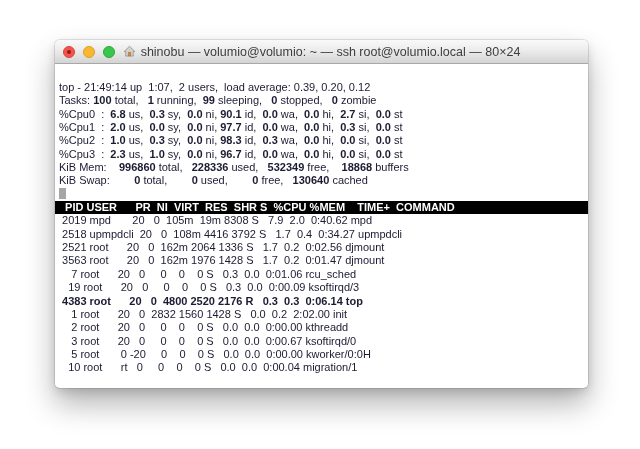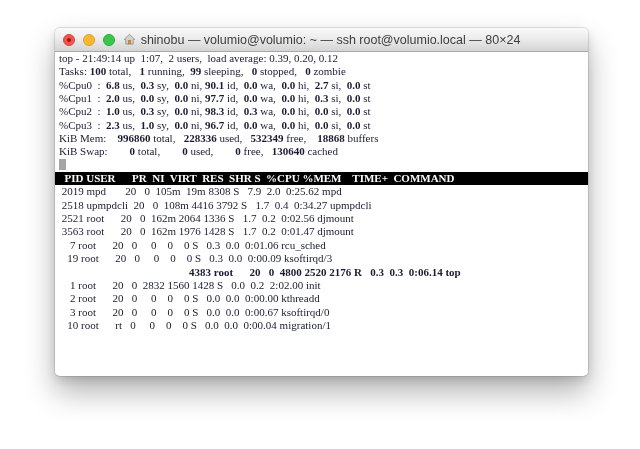--- a/index.html
+++ b/index.html
@@ -1,20 +1,20 @@
 <!DOCTYPE html>
 <html style="--c-text: #1b1b32; --c-hdr-bg: #000000; --c-hdr-fg: #ffffff; --c-cursor: #a6a6a6; --c-close: #f4534c; --c-min: #f9b82f; --c-zoom: #38c74c;"><head>
 <meta charset="utf-8">
 <style>
   * { margin:0; padding:0; box-sizing:border-box; }
   html,body { width:640px; height:449px; background:#ffffff; overflow:hidden;
               font-family:"Liberation Sans", sans-serif; }
 
   .window {
-    position:absolute; left:55px; top:28px; width:533px; height:348px;
+    position:absolute; left:55px; top:40px; width:533px; height:348px;
     border-radius:5px; background:#ffffff;
     box-shadow: 0 16px 30px rgba(0,0,0,.30), 0 4px 10px rgba(0,0,0,.12), 0 0 0 1px rgba(0,0,0,.10);
     overflow:hidden;
   }
 
   .titlebar {
     height:24px;
     background:linear-gradient(180deg,#f9f9f9 0%,#ececec 45%,#d4d4d4 100%);
     border-bottom:1px solid #a8a8a8;
     position:relative;
@@ -26,30 +26,30 @@
   .lt.red::after { content:""; position:absolute; left:3px; top:3px; width:4px; height:4px;
                    border-radius:50%; background:#7c130c; opacity:.85; }
   .lt.yellow { background:var(--c-min);  border:1px solid #d9a02c; }
   .lt.green  { background:var(--c-zoom); border:1px solid #2aa92f; }
 
   .titlewrap { display:flex; align-items:center; gap:5px; max-width:440px; }
   .homeicon { width:13px; height:13px; flex:0 0 auto; }
   .title { font-size:12.5px; color:#3d3d3d; white-space:nowrap; letter-spacing:0; }
 
   .terminal {
-    height:323px; background:#ffffff; padding-top:0;
-    font-family:Liberation Serif, serif;
+    height:323px; background:#ffffff; padding-top:17px;
+    font-family:Liberation Sans, sans-serif;
     font-size:11px; line-height:13.35px;
     color:var(--c-text);
     cursor:text;
   }
   .line { white-space:pre; padding-left:4px; height:13.35px; }
   .b { font-weight:bold; }
   .line.hdr { background:var(--c-hdr-bg); color:var(--c-hdr-fg); font-weight:bold; }
-  .line.rb { font-weight:bold;text-align:center; }
+  .line.rb { font-weight:bold; }
   .cursor { display:inline-block; width:7px; height:11px; background:var(--c-cursor);
             vertical-align:-1px; }
 </style>
 </head>
 <body>
 
 <div class="window">
   <div class="titlebar">
     <div class="lights">
       <span class="lt red"></span>
@@ -72,26 +72,27 @@
         <div class="line"><span>%Cpu0  :  </span><span class="b">6.8</span><span> us,  </span><span class="b">0.3</span><span> sy,  </span><span class="b">0.0</span><span> ni, </span><span class="b">90.1</span><span> id,  </span><span class="b">0.0</span><span> wa,  </span><span class="b">0.0</span><span> hi,  </span><span class="b">2.7</span><span> si,  </span><span class="b">0.0</span><span> st</span></div>
         <div class="line"><span>%Cpu1  :  </span><span class="b">2.0</span><span> us,  </span><span class="b">0.0</span><span> sy,  </span><span class="b">0.0</span><span> ni, </span><span class="b">97.7</span><span> id,  </span><span class="b">0.0</span><span> wa,  </span><span class="b">0.0</span><span> hi,  </span><span class="b">0.3</span><span> si,  </span><span class="b">0.0</span><span> st</span></div>
         <div class="line"><span>%Cpu2  :  </span><span class="b">1.0</span><span> us,  </span><span class="b">0.3</span><span> sy,  </span><span class="b">0.0</span><span> ni, </span><span class="b">98.3</span><span> id,  </span><span class="b">0.3</span><span> wa,  </span><span class="b">0.0</span><span> hi,  </span><span class="b">0.0</span><span> si,  </span><span class="b">0.0</span><span> st</span></div>
         <div class="line"><span>%Cpu3  :  </span><span class="b">2.3</span><span> us,  </span><span class="b">1.0</span><span> sy,  </span><span class="b">0.0</span><span> ni, </span><span class="b">96.7</span><span> id,  </span><span class="b">0.0</span><span> wa,  </span><span class="b">0.0</span><span> hi,  </span><span class="b">0.0</span><span> si,  </span><span class="b">0.0</span><span> st</span></div>
         <div class="line"><span>KiB Mem:    </span><span class="b">996860</span><span> total,   </span><span class="b">228336</span><span> used,   </span><span class="b">532349</span><span> free,    </span><span class="b">18868</span><span> buffers</span></div>
         <div class="line"><span>KiB Swap:        </span><span class="b">0</span><span> total,        </span><span class="b">0</span><span> used,        </span><span class="b">0</span><span> free,   </span><span class="b">130640</span><span> cached</span></div>
       </div>
     <div class="line"><span class="cursor"></span></div>
     <div class="line hdr" id="tblhdr">  PID USER      PR  NI  VIRT  RES  SHR S  %CPU %MEM    TIME+  COMMAND</div>
     <div id="rows">
-        <div class="line"> 2019 mpd       20   0  105m  19m 8308 S   7.9  2.0  0:25.62 mpd</div>
+        <div class="line"> 2019 mpd       20   0  105m  19m 8308 S   7.9  2.0  0:40.62 mpd</div>
         <div class="line"> 2518 upmpdcli  20   0  108m 4416 3792 S   1.7  0.4  0:34.27 upmpdcli</div>
         <div class="line"> 2521 root      20   0  162m 2064 1336 S   1.7  0.2  0:02.56 djmount</div>
         <div class="line"> 3563 root      20   0  162m 1976 1428 S   1.7  0.2  0:01.47 djmount</div>
         <div class="line">    7 root      20   0     0    0    0 S   0.3  0.0  0:01.06 rcu_sched</div>
         <div class="line">   19 root      20   0     0    0    0 S   0.3  0.0  0:00.09 ksoftirqd/3</div>
         <div class="line rb"> 4383 root      20   0  4800 2520 2176 R   0.3  0.3  0:06.14 top</div>
         <div class="line">    1 root      20   0  2832 1560 1428 S   0.0  0.2  2:02.00 init</div>
         <div class="line">    2 root      20   0     0    0    0 S   0.0  0.0  0:00.00 kthreadd</div>
         <div class="line">    3 root      20   0     0    0    0 S   0.0  0.0  0:00.67 ksoftirqd/0</div>
+        <div class="line">    5 root       0 -20     0    0    0 S   0.0  0.0  0:00.00 kworker/0:0H</div>
         <div class="line">   10 root      rt   0     0    0    0 S   0.0  0.0  0:00.04 migration/1</div>
       </div>
   </div>
 </div>
 
 </body></html>

